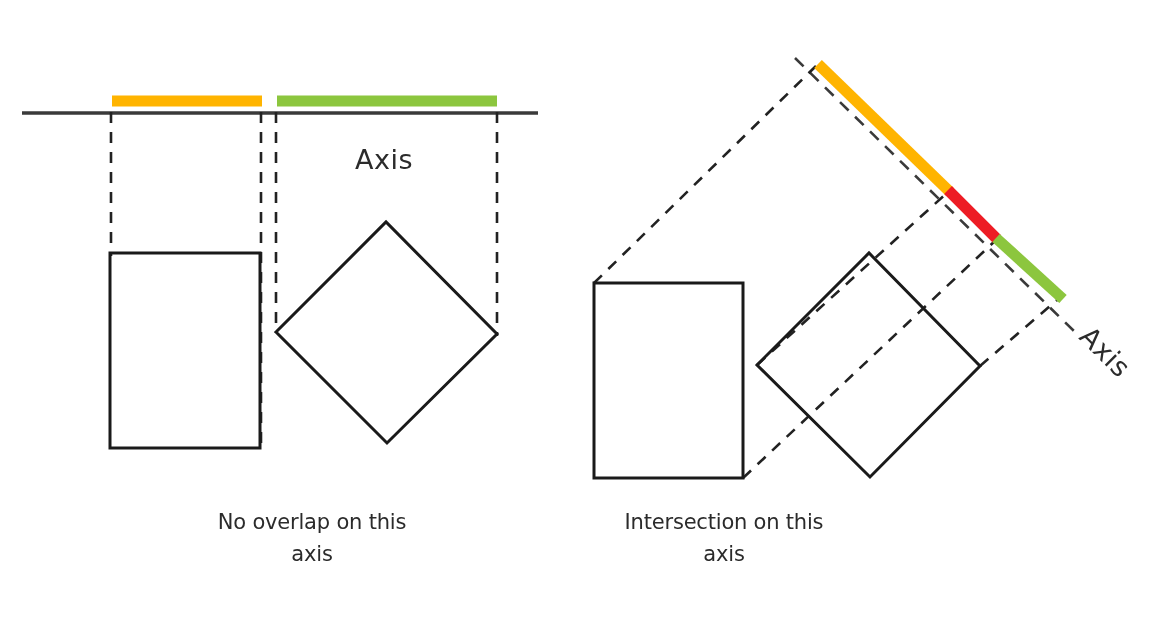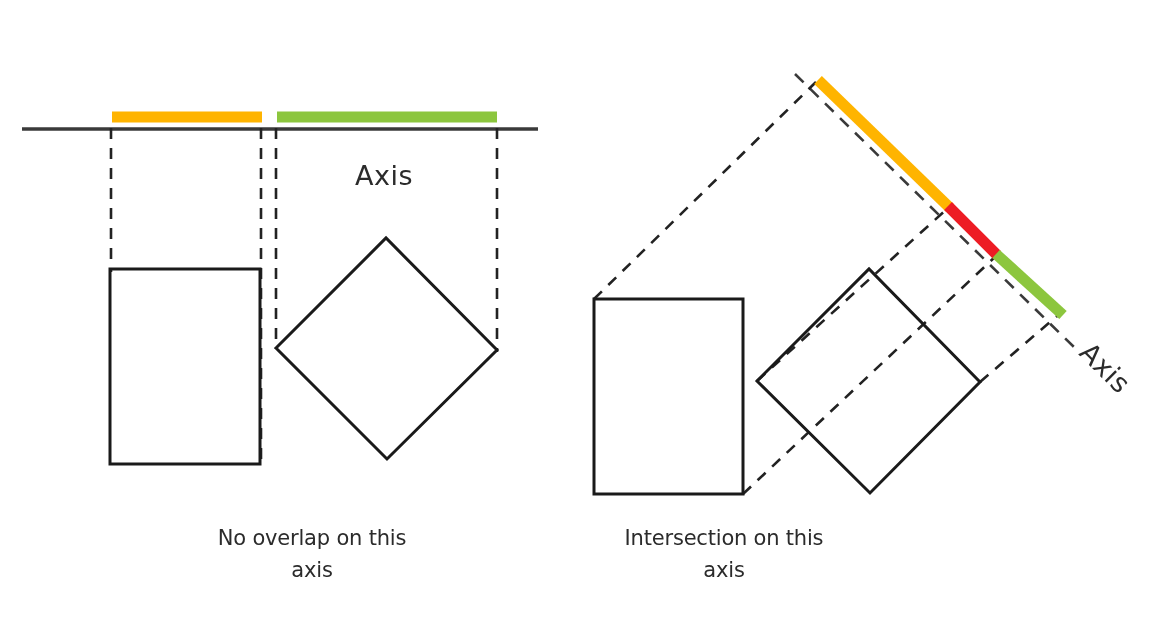--- a/index.html
+++ b/index.html
@@ -11,21 +11,21 @@
   body {
     width: 1161px;
     height: 624px;
     font-family: "DejaVu Sans", "Liberation Sans", sans-serif;
     overflow: hidden;
     position: relative;
   }
   #diagram-root {
     position: absolute;
     left: 0;
-    top: 16px;
+    top: 0;
     width: 1161px;
     height: 524px;
   }
   svg.diagram-canvas {
     display: block;
     width: 1161px;
     height: 624px;
   }
   .shape-outline {
     fill: none;

